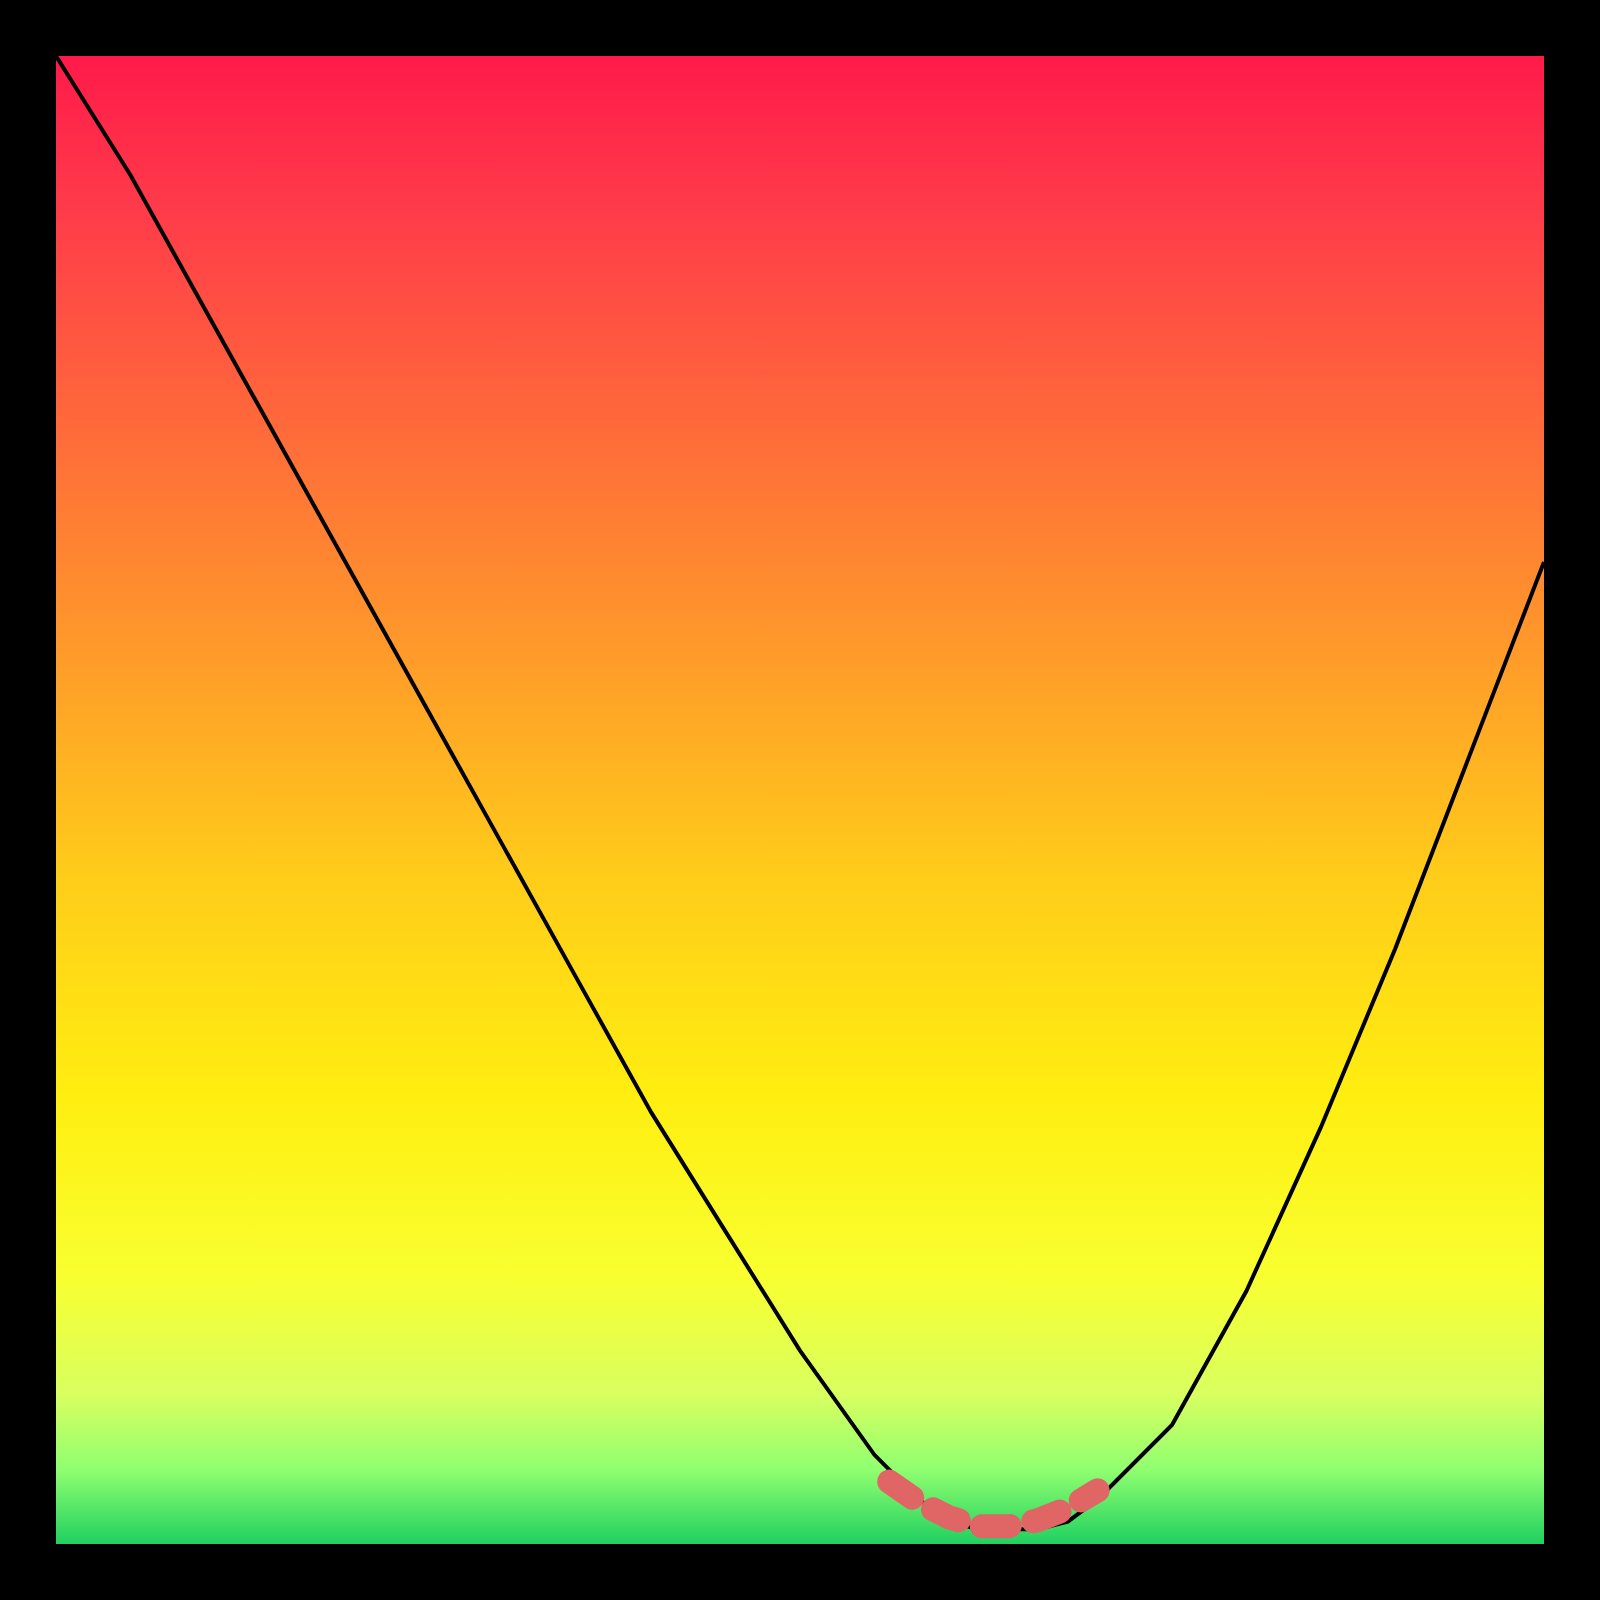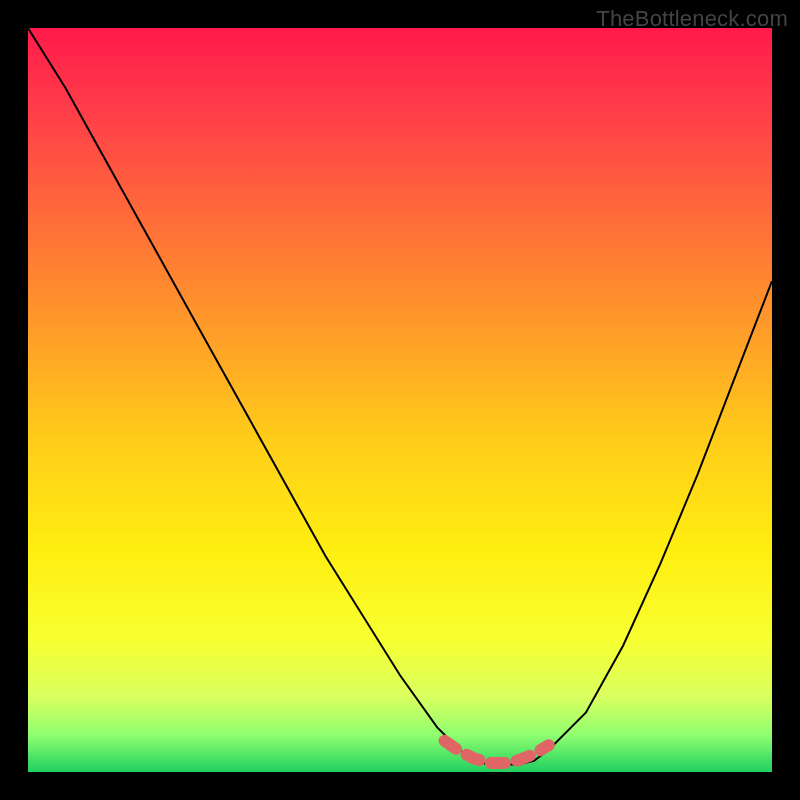--- a/index.html
+++ b/index.html
@@ -37,21 +37,20 @@
   .plot-area svg {
     width: 100%;
     height: 100%;
     display: block;
   }
 </style>
 </head>
 <body>
 
 <div class="container">
-  <div class="watermark">TheBottleneck.com</div>
   <div class="plot-area">
     <svg viewBox="0 0 744 744">
       <defs>
         <linearGradient id="bg-grad" x1="0" y1="0" x2="0" y2="1">
             <stop offset="0%" stop-color="#ff1a4a"></stop>
             <stop offset="10%" stop-color="#ff3a4a"></stop>
             <stop offset="25%" stop-color="#ff6a3a"></stop>
             <stop offset="40%" stop-color="#ff9a2a"></stop>
             <stop offset="55.00000000000001%" stop-color="#ffcc1a"></stop>
             <stop offset="70%" stop-color="#ffee10"></stop>

